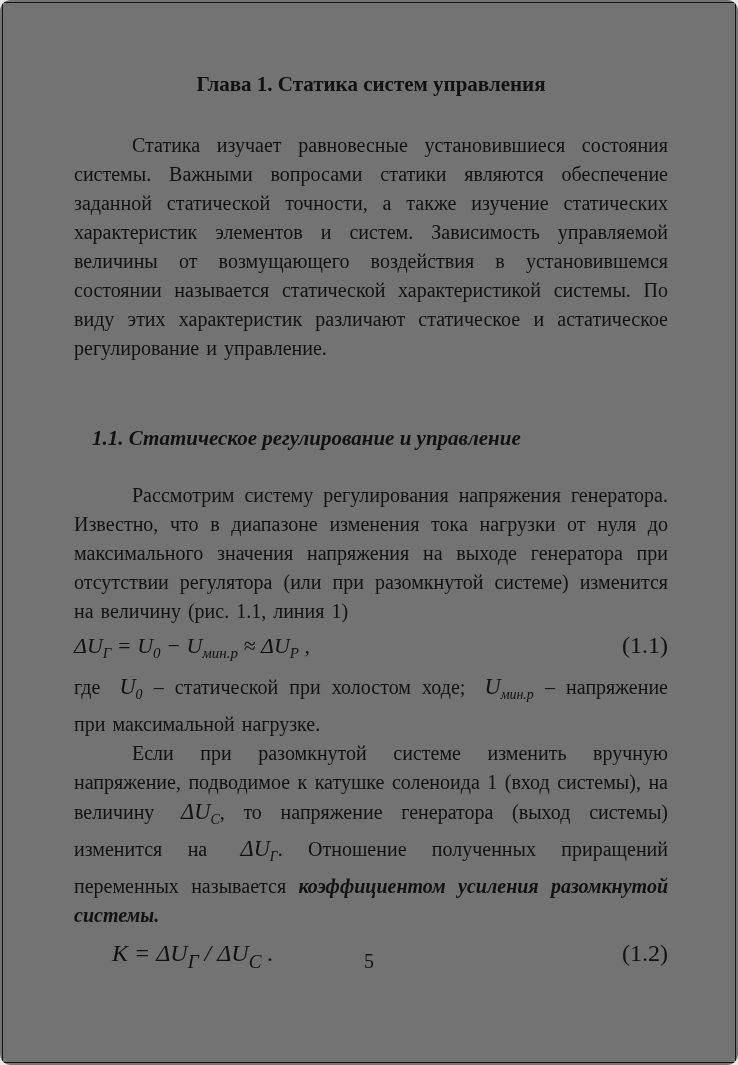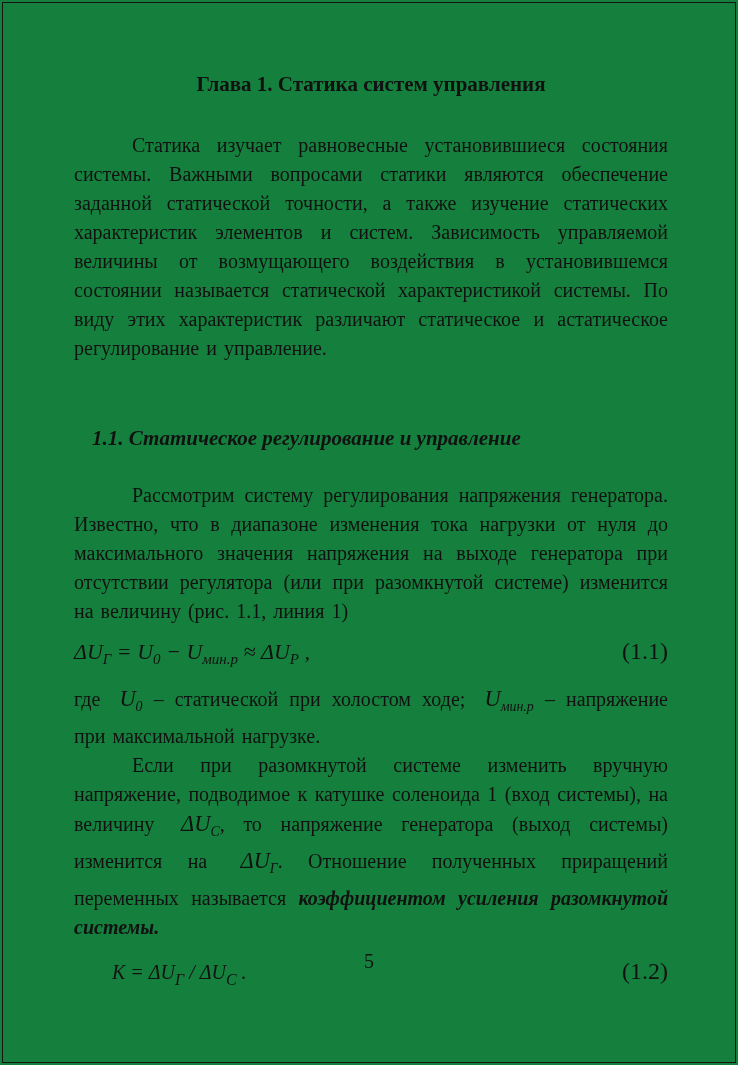--- a/index.html
+++ b/index.html
@@ -1,23 +1,24 @@
 <!DOCTYPE html>
 <html><head>
 <meta charset="utf-8">
 <style>
   html,body{margin:0;padding:0;background:#e8e8e8;}
   .page{
     position:relative;
     width:738px;height:1065px;
-    background:#15803d;
+    background:#737373;
     font-family:"Liberation Serif", serif;
     color:#111;
     overflow:hidden;
     margin:0 auto;
+    border-radius:11px;
   }
   .frame{
     position:absolute;inset:2px;
     border:1.5px solid #141414;
     pointer-events:none;
   }
   .content{
     position:absolute;
     left:74px;right:70px;top:72px;
   }
@@ -39,38 +40,38 @@
     font-weight:bold;
     font-style:italic;
     font-size:21px;
     margin:63px 0 30px 18px;
   }
   .equation-row{
     display:flex;
     align-items:baseline;
     justify-content:space-between;
     font-size:22px;
-    line-height:46px;
+    line-height:34px;
     margin:2px 0 2px 0;
   }
   .math{
     font-style:italic;
     font-family:"Liberation Serif", serif;
   }
   .math sub{
     font-size:0.68em;
     font-style:italic;
   }
   .inline-math{font-style:italic;font-size:1.12em;margin-left:8px;}
   .inline-math sub{font-size:0.62em;font-style:italic;}
   .eq-label{
     font-style:normal;
     font-size:24px;
   }
-  .eq2-body{font-size:20px;}
+  .eq2-body{font-size:24px;}
   .eq2-body sub{font-size:0.8em;vertical-align:-0.35em;}
   .eq2-row{margin-left:38px;margin-top:6px;}
   .em-phrase{font-style:italic;font-weight:600;}
   .page-number{
     position:absolute;
     bottom:92px;left:0;width:738px;
     text-align:center;
     font-size:20px;
   }
   .watermark{

